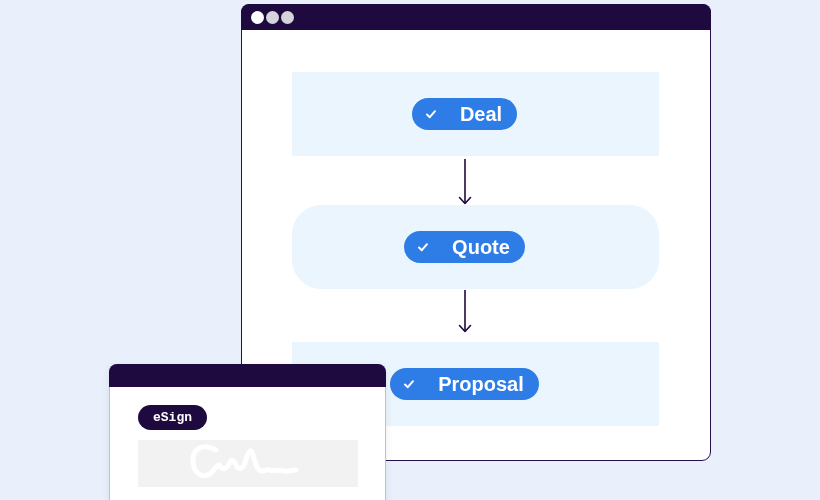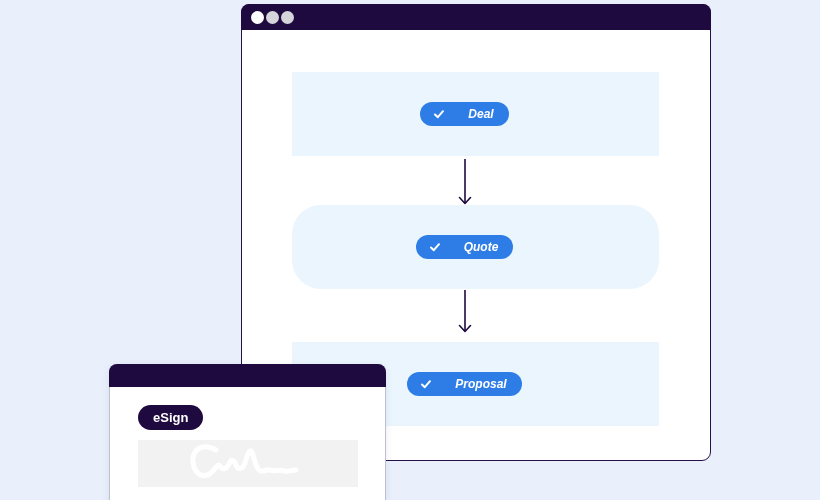--- a/index.html
+++ b/index.html
@@ -40,23 +40,22 @@
   .band-2 { top: 200px; border-radius: 29px; }
   .band-3 { top: 328px; margin-top: 9px; }
 
   .pill-btn {
     position: relative; left: -11px;
     display: inline-flex; align-items: center; gap: 23px;
     background: #2e7de7; color: #ffffff;
     border: none; border-radius: 999px;
     padding: 6px 15px 6px 13px;
     font-family: "Liberation Sans", sans-serif;
-    font-size: 12px; font-weight: 700; line-height: 1;
+    font-size: 20px; font-weight: 700; line-height: 1;
     cursor: pointer;
-    font-style: italic;
   }
   .check-icon { display: block; }
 
   .arrow {
     position: absolute; left: 216px; overflow: visible;
   }
   .arrow-1 { top: 153px; }
   .arrow-2 { top: 284px; }
 
   
@@ -73,20 +72,21 @@
     border-radius: 8px 8px 0 0;
   }
   .esign-badge {
     position: absolute; left: 28px; top: 40px;
     display: inline-flex; align-items: center; justify-content: center;
     background: #1e0a3e; color: #ffffff;
     border-radius: 999px;
     padding: 6px 15px;
     font-size: 13px; font-weight: 700; line-height: 1;
     cursor: pointer;
+    font-family: Liberation Mono, monospace;
   }
   .signature-box {
     position: absolute; left: 28px; top: 75px; width: 220px; height: 47px;
     background: #f2f2f2;
     display: flex; align-items: center; justify-content: center;
   }
   .signature-icon { display: block; }
 </style>
 </head>
 <body>

